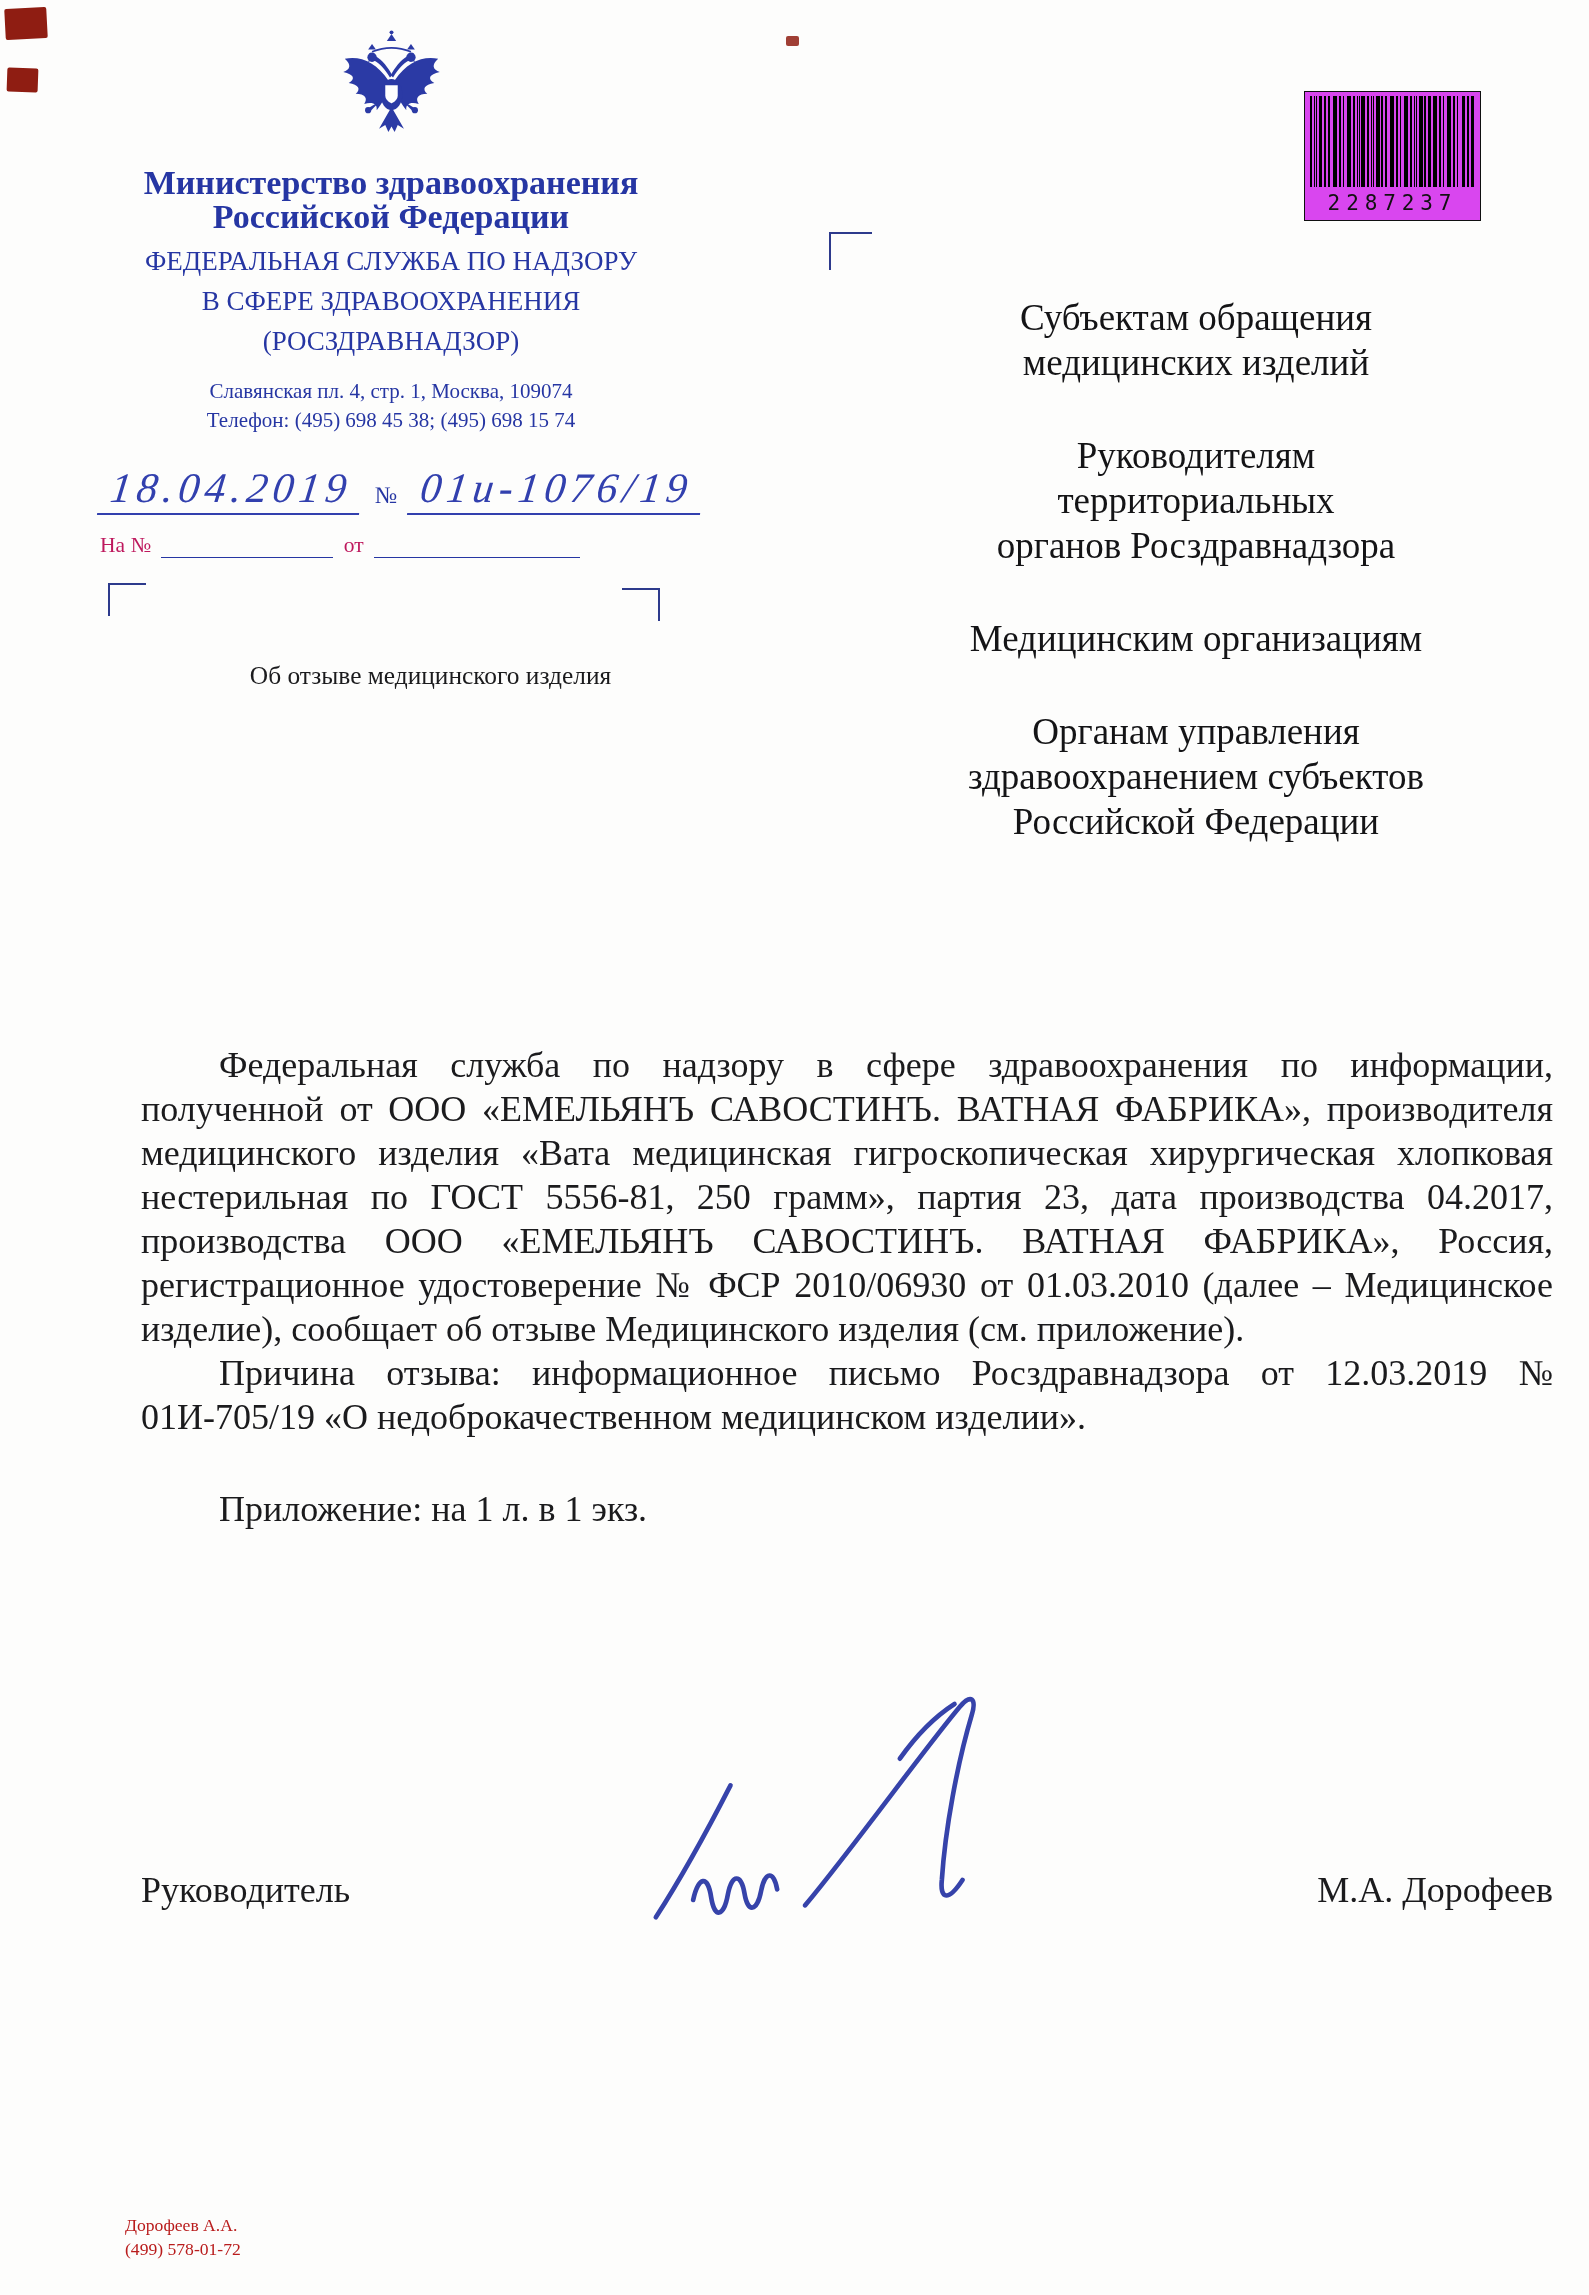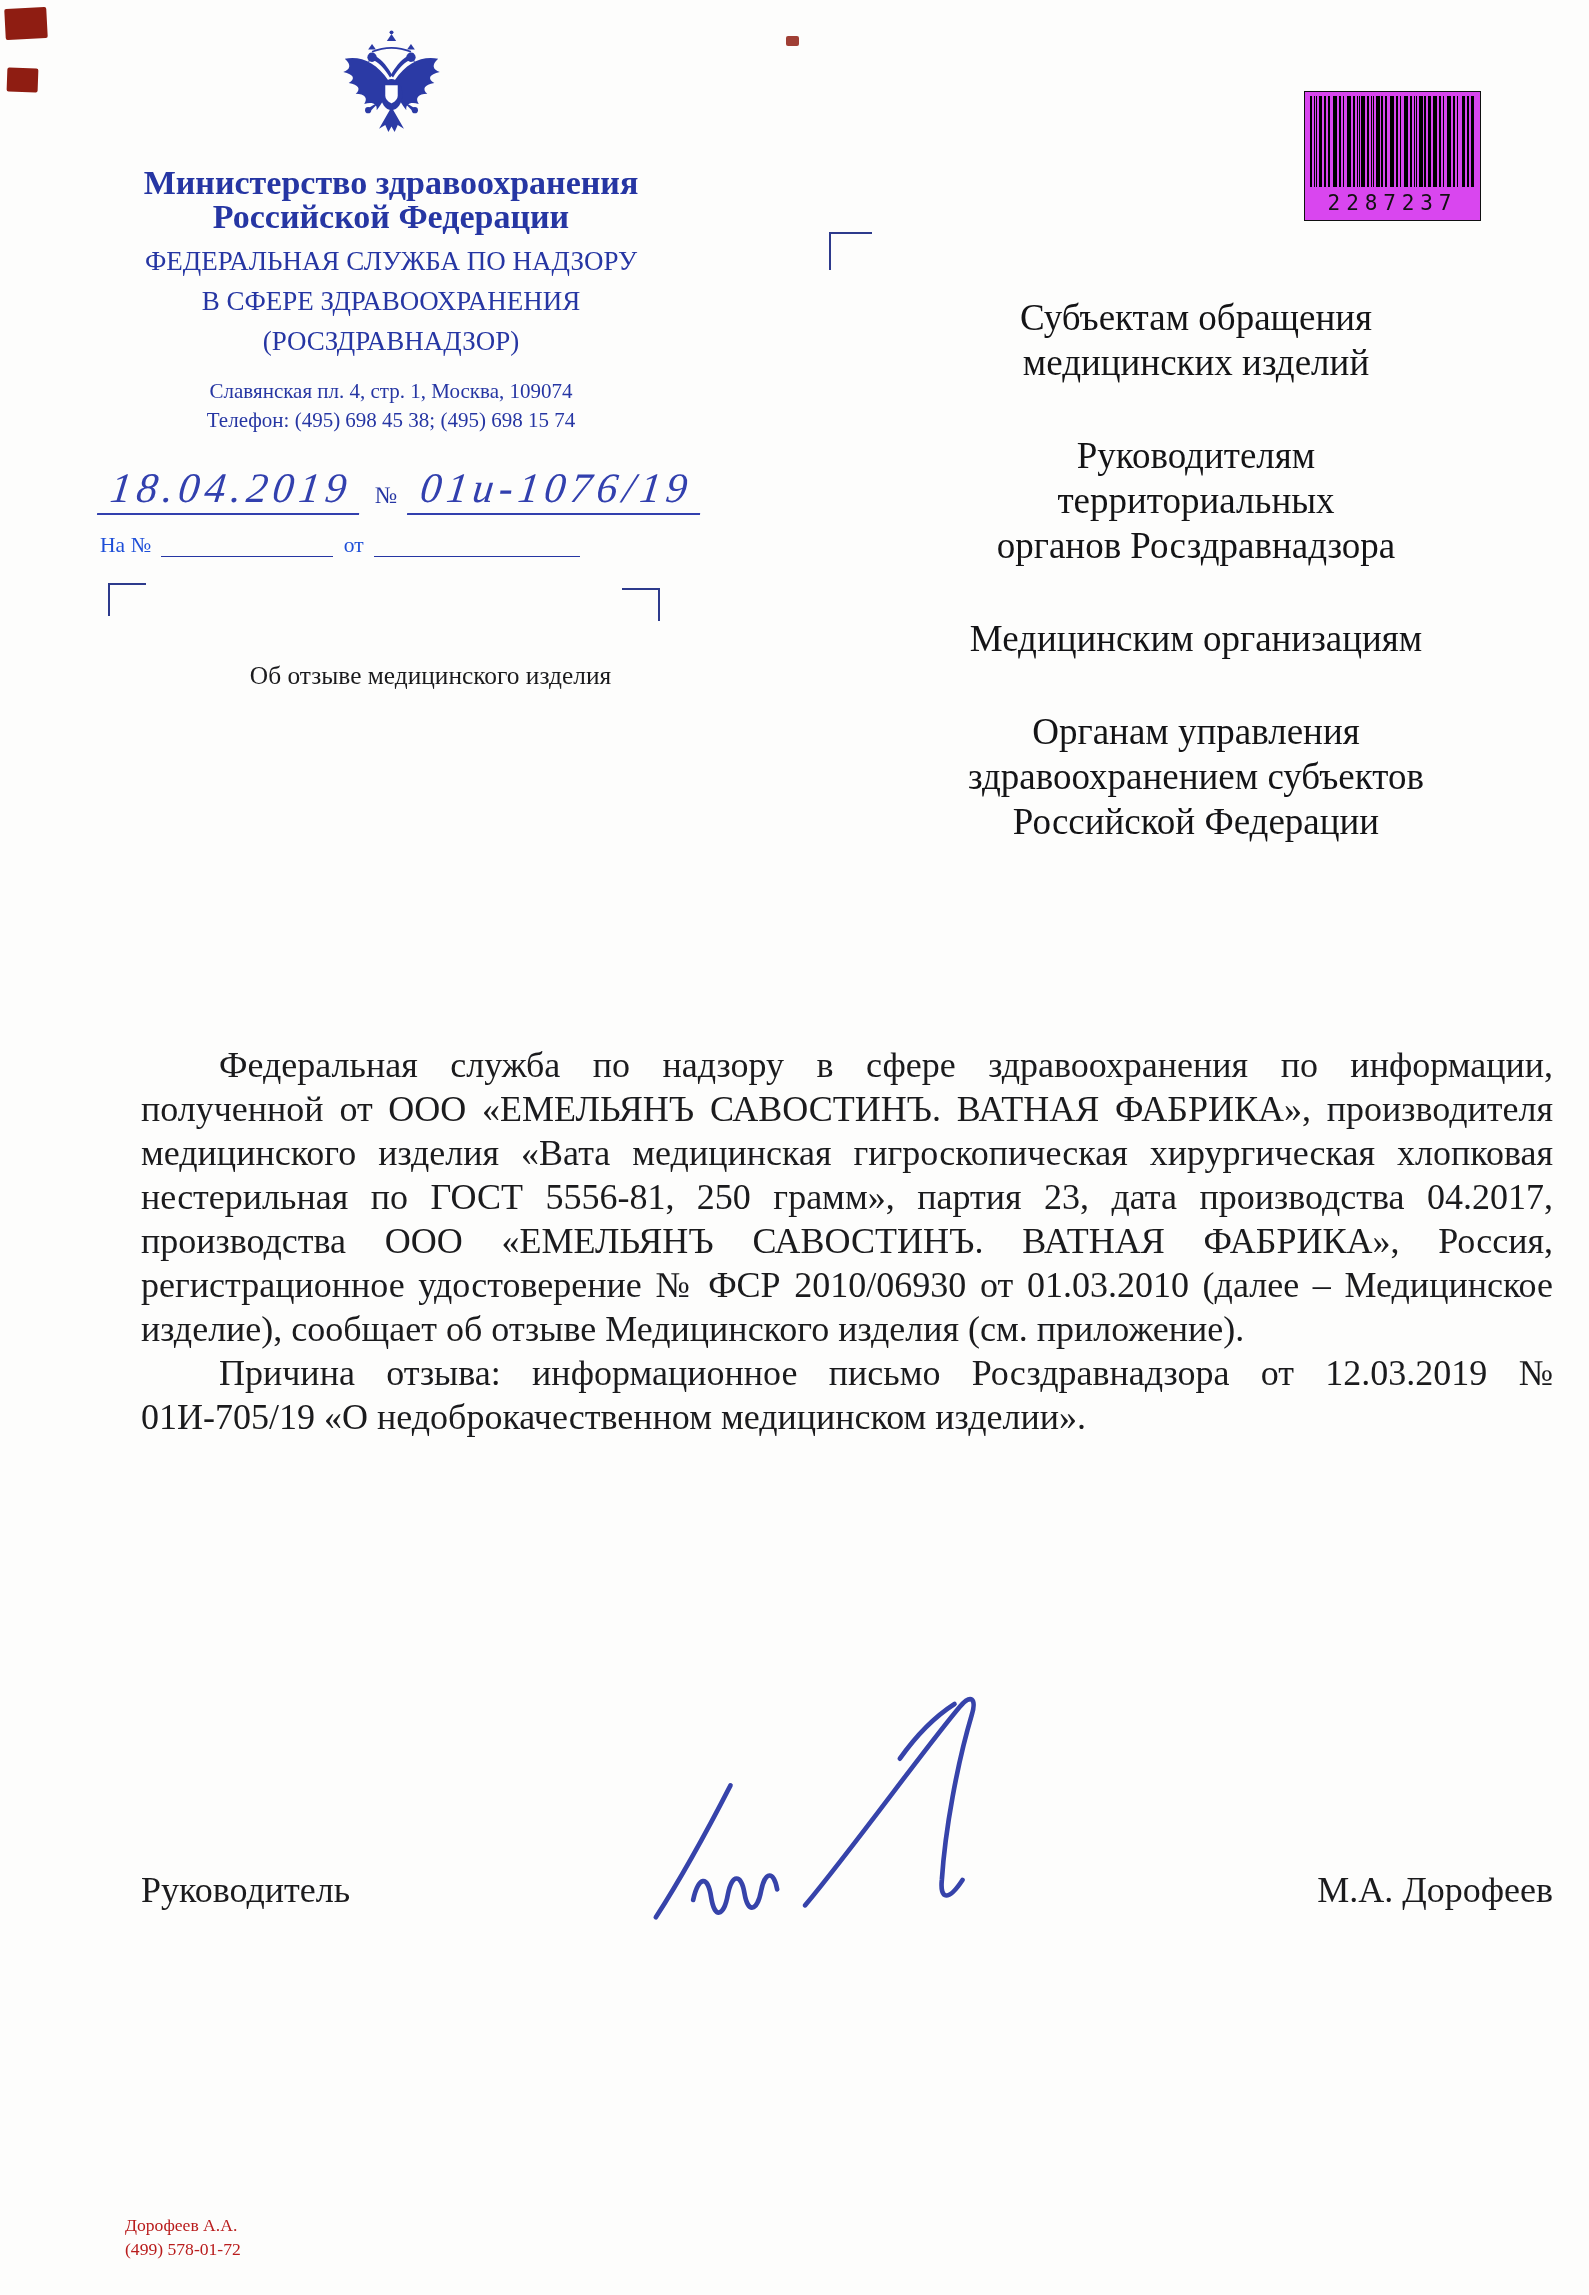--- a/index.html
+++ b/index.html
@@ -29,21 +29,21 @@
   .pre{white-space:pre-line}
   .ministry{margin-top:11.7px;font-weight:bold;font-size:34px;line-height:34px}
   .service{margin-top:7.8px;font-weight:normal;font-size:27px;line-height:40px}
   .lh-address{margin-top:15.6px;font-size:21px;line-height:29px}
   .lh-phone{font-size:21px;line-height:29px}
 
   .ref-row{margin-top:30px;display:flex;align-items:flex-end;padding-left:9px;text-align:left}
   .hand{display:inline-block;font-style:italic;font-size:42px;line-height:47px;color:#3240ae;
         letter-spacing:5.2px;border-bottom:2px solid #3240ae;padding:0 10.4px 1.3px;transform:skewX(-7deg)}
   .no-sign{font-size:23.5px;padding:0 13px 6.5px}
-  .na-row{margin-top:18px;display:flex;align-items:flex-start;padding-left:9px;font-size:21.5px;color:#1d4ed8}
+  .na-row{margin-top:18px;display:flex;align-items:center;padding-left:9px;font-size:21.5px;color:#be185d}
   .blank{border-bottom:1.3px solid #2636a3;height:23.5px;margin:0 10.4px}
   .b1{width:172px}.b2{width:206px}
 
   
   .corner{position:absolute}
   .c-a{left:829px;top:232px;width:43px;height:38px;border-top:2px solid #2d3a8c;border-left:2px solid #2d3a8c}
   .c-b{left:108px;top:583px;width:38px;height:33px;border-top:2px solid #2d3a8c;border-left:2px solid #2d3a8c}
   .c-c{left:622px;top:588px;width:38px;height:33px;border-top:2px solid #2d3a8c;border-right:2px solid #2d3a8c}
 
   .subject{position:absolute;left:150px;top:661px;width:561px;text-align:center;
@@ -141,20 +141,21 @@
 органов Росздравнадзора</div>
     <div class="addr-group pre">Медицинским организациям</div>
     <div class="addr-group pre">Органам управления
 здравоохранением субъектов
 Российской Федерации</div>
   </div>
 
   <div class="body-text">
     <p>Федеральная служба по надзору в сфере здравоохранения по информации, полученной от ООО «ЕМЕЛЬЯНЪ САВОСТИНЪ. ВАТНАЯ ФАБРИКА», производителя медицинского изделия «Вата медицинская гигроскопическая хирургическая хлопковая нестерильная по ГОСТ 5556-81, 250 грамм», партия 23, дата производства 04.2017, производства ООО «ЕМЕЛЬЯНЪ САВОСТИНЪ. ВАТНАЯ ФАБРИКА», Россия, регистрационное удостоверение № ФСР 2010/06930 от 01.03.2010 (далее – Медицинское изделие), сообщает об отзыве Медицинского изделия (см. приложение).</p>
     <p>Причина отзыва: информационное письмо Росздравнадзора от 12.03.2019 № 01И-705/19 «О недоброкачественном медицинском изделии».</p>
+    <p class="attachment">Приложение: на 1 л. в 1 экз.</p>
   </div>
 
   <svg class="signature-svg" viewBox="0 0 620 420" xmlns="http://www.w3.org/2000/svg">
     <g fill="none" stroke="#2c3aa6" stroke-width="7" stroke-linecap="round" opacity="0.95">
       <path d="M72 356 C108 300 146 232 184 158"></path>
       <path d="M128 330 c8,-36 22,-38 27,-4 c5,32 19,30 25,-4 c6,-32 20,-32 25,-2 c5,30 19,28 25,-4 c6,-30 19,-30 24,-2"></path>
       <path d="M296 338 C374 244 474 104 528 40 C545 20 553 28 546 52 C524 126 506 224 501 300 C498 330 511 332 532 300"></path>
       <path d="M438 118 C462 84 492 54 520 36"></path>
     </g>
   </svg>

